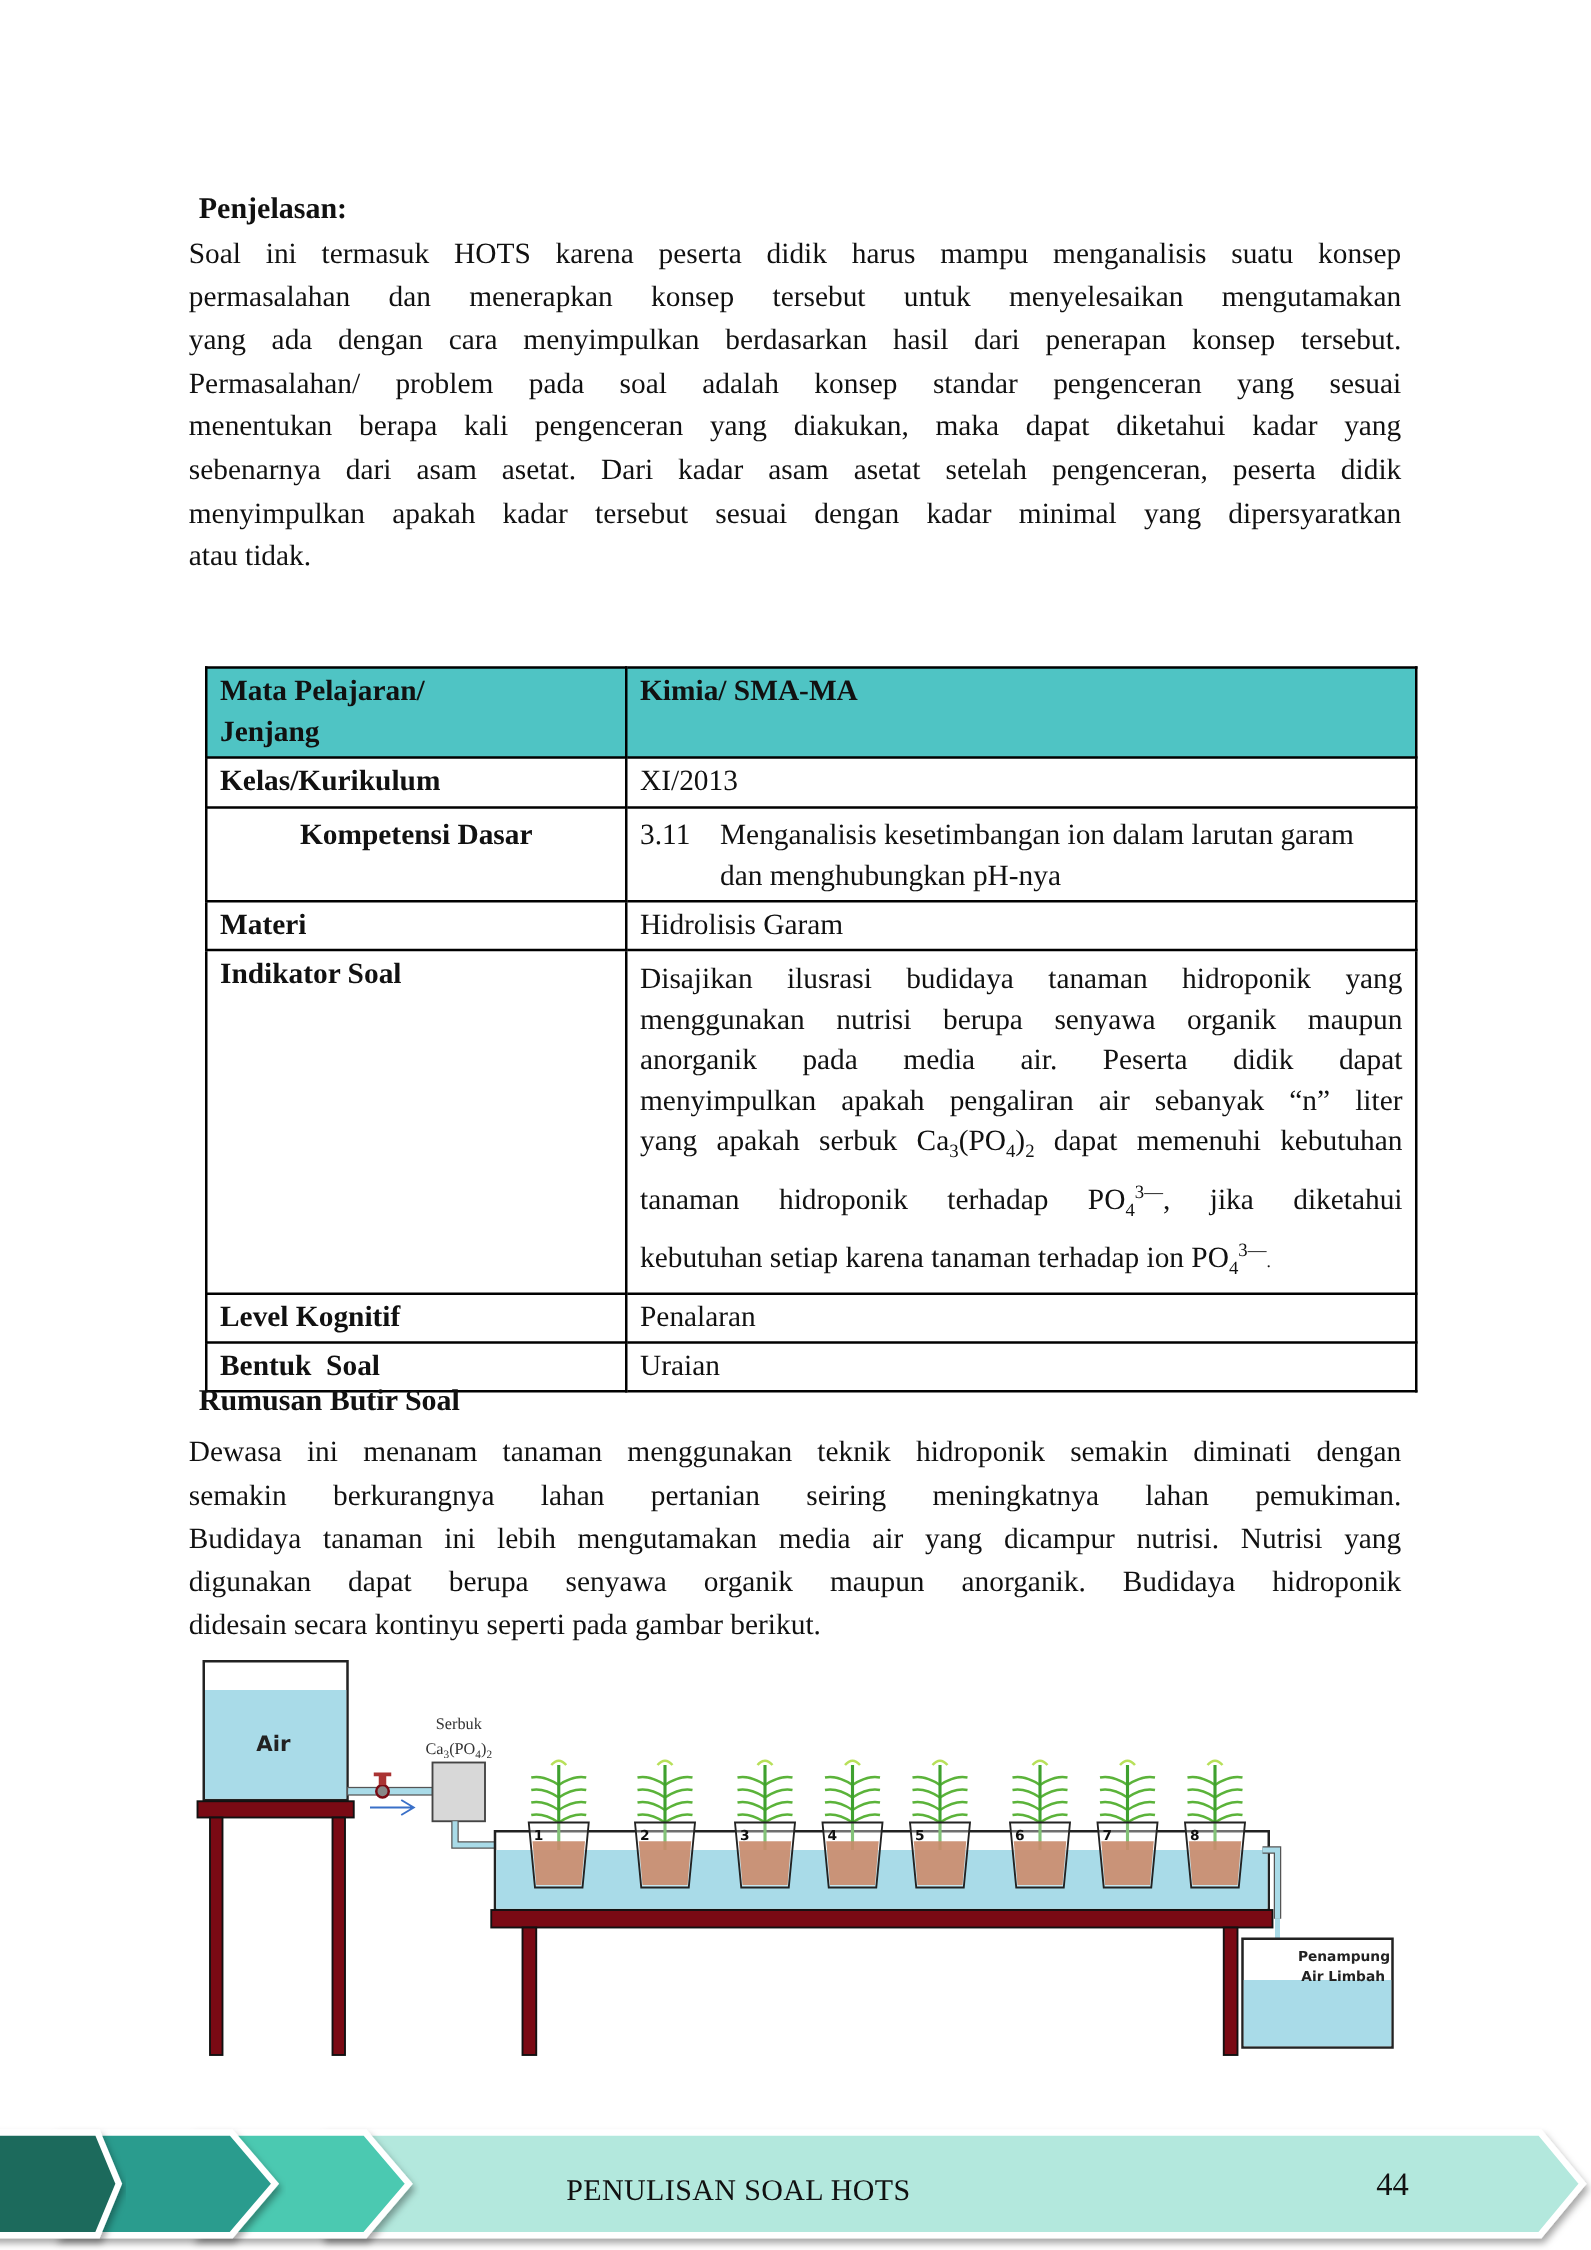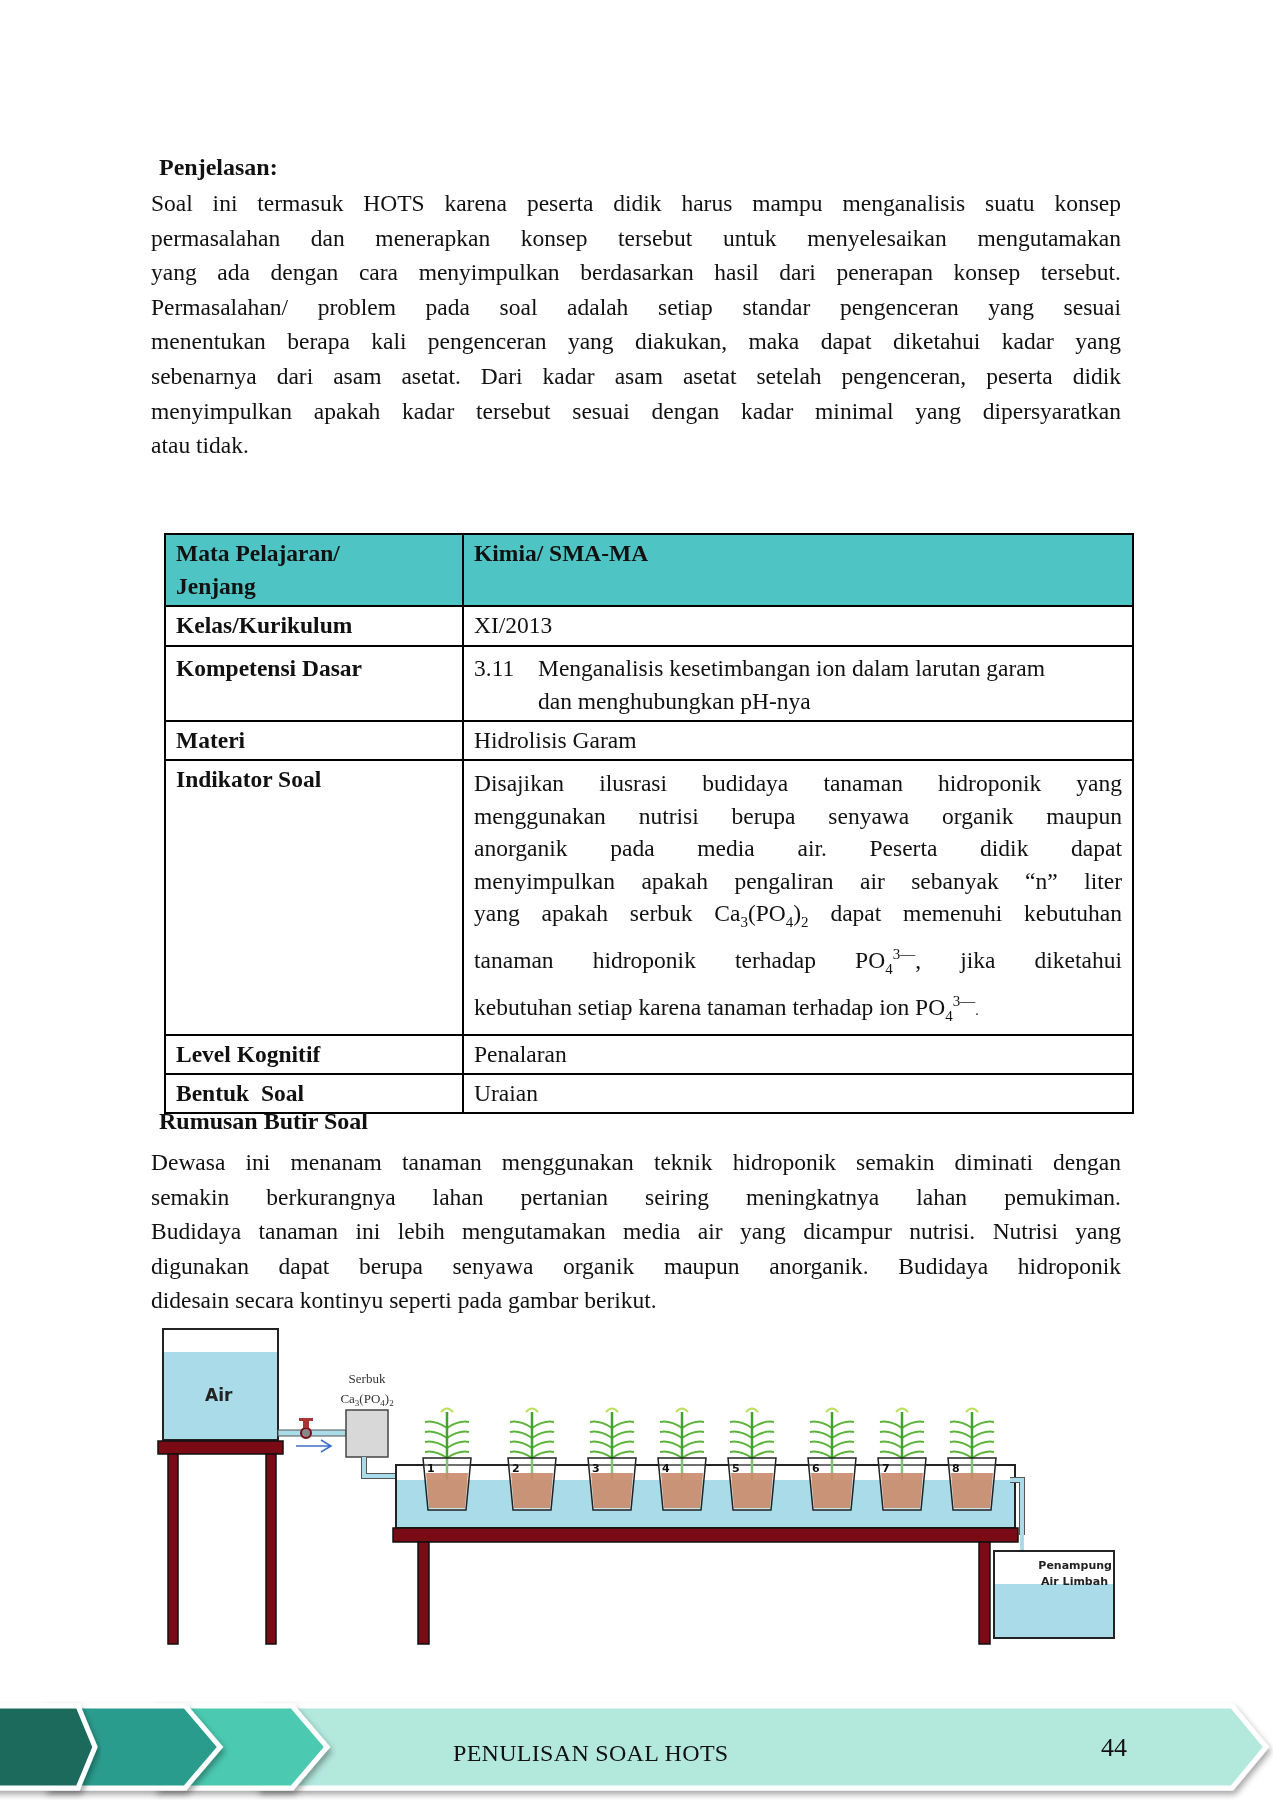--- a/index.html
+++ b/index.html
@@ -7,21 +7,21 @@
   body { position: relative; font-family: "Liberation Serif", "DejaVu Serif", serif; color: #111; }
 
   .heading { position: absolute; left: 159px; font-weight: bold; font-size: 24px; line-height: 34px; }
   .para { position: absolute; left: 151px; width: 970px; font-size: 23.5px; line-height: 34.6px; text-align: justify; }
   .para .ln { display: block; text-align: justify; text-align-last: justify; white-space: nowrap; }
   .para .ln.last { text-align-last: left; }
 
   
   .kisi { position: absolute; left: 164px; top: 533px; width: 970px; border-collapse: collapse; font-size: 23.5px; }
   .kisi td { border: 2.5px solid #000; vertical-align: top; padding: 2px 10px 2px 10px; line-height: 33px; }
-  .kisi td.lab { width: 298px; font-weight: bold; margin-top: 43px; }
+  .kisi td.lab { width: 336px; font-weight: bold; margin-top: 43px; }
   .kisi tr.head td { background: #4fc4c4; font-weight: bold; }
   .kisi .ln { display: block; text-align: justify; text-align-last: justify; white-space: nowrap; }
   .kisi .ln.last { text-align-last: left; }
   .kd-num { display: inline-block; width: 64px; }
   .kd-indent { display: block; padding-left: 64px; }
 
   
   .diagram { position: absolute; left: 150px; top: 1320px; width: 980px; height: 335px; }
 
   
@@ -30,42 +30,42 @@
   .footer-page { position: absolute; left: 1101px; top: 1733px; font-size: 26px; }
 </style>
 </head>
 <body>
 
 <div class="heading" style="top:150px;">Penjelasan:</div>
 <div class="para" style="top:186px;">
   <span class="ln">Soal ini termasuk HOTS karena peserta didik harus mampu menganalisis suatu konsep</span>
   <span class="ln">permasalahan dan menerapkan  konsep tersebut untuk menyelesaikan mengutamakan</span>
   <span class="ln">yang ada dengan cara menyimpulkan berdasarkan hasil dari penerapan konsep tersebut.</span>
-  <span class="ln">Permasalahan/ problem pada soal adalah setiap standar pengenceran yang sesuai</span>
+  <span class="ln">Permasalahan/ problem pada soal adalah konsep standar pengenceran yang sesuai</span>
   <span class="ln">menentukan berapa kali pengenceran yang diakukan, maka dapat diketahui kadar yang</span>
   <span class="ln">sebenarnya dari asam asetat. Dari kadar asam asetat setelah pengenceran, peserta didik</span>
   <span class="ln">menyimpulkan apakah kadar tersebut sesuai dengan kadar minimal yang dipersyaratkan</span>
   <span class="ln last">atau tidak.</span>
 </div>
 
 <table class="kisi">
   <tbody>
       <tr class="head">
     <td class="lab" style="height:69px;">
       <span style="display:block">Mata Pelajaran/</span>
       <span style="display:block">Jenjang</span>
     </td>
     <td>Kimia/ SMA-MA</td>
   </tr>
   <tr>
     <td class="lab" style="height:40px;">Kelas/Kurikulum</td>
     <td>XI/2013</td>
   </tr>
   <tr>
-    <td class="lab" style="height:70px; padding-top:5px;">Kompetensi Dasar</td>
+    <td class="lab" style="height:70px; padding-top:5px;text-align:center;">Kompetensi Dasar</td>
     <td style="padding-top:5px;">
       <span style="display:block;white-space:nowrap;"><span class="kd-num">3.11</span><span>Menganalisis kesetimbangan ion dalam larutan garam</span></span>
       <span class="kd-indent">dan menghubungkan pH-nya</span>
     </td>
   </tr>
   <tr>
     <td class="lab" style="height:36px;">Materi</td>
     <td>Hidrolisis Garam</td>
   </tr>
   <tr>

